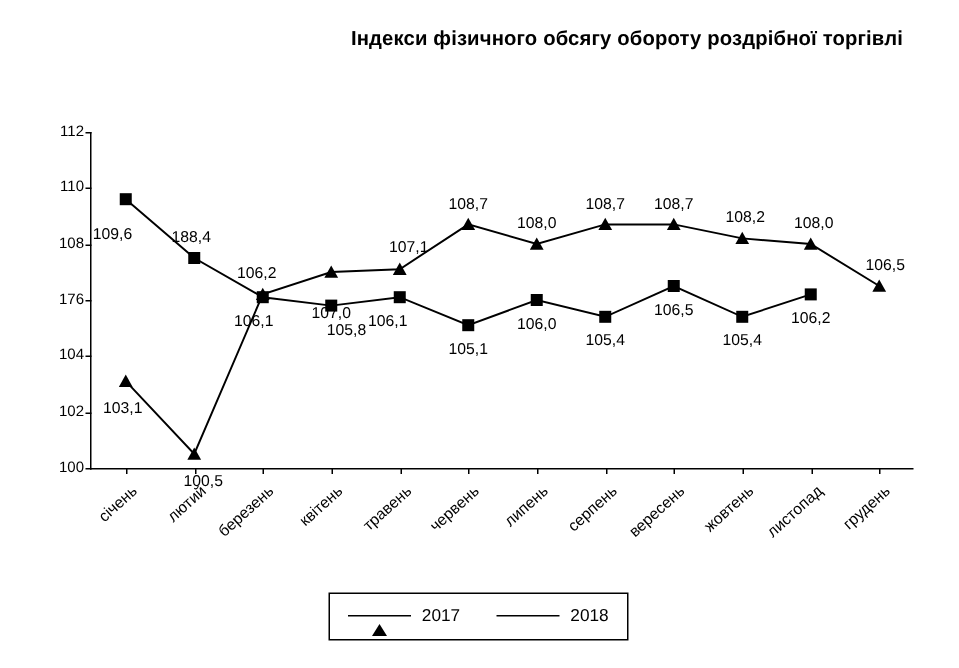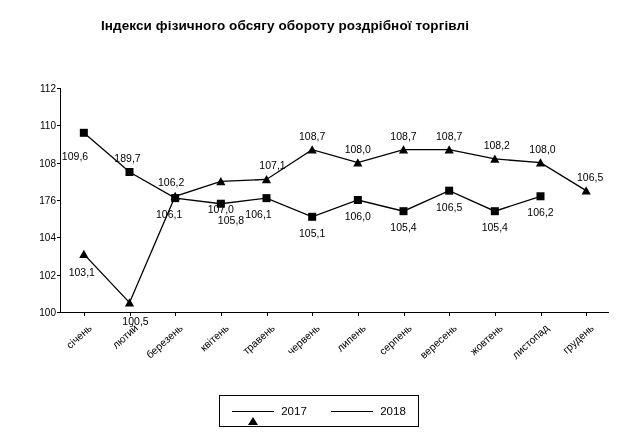--- a/index.html
+++ b/index.html
@@ -17,24 +17,25 @@
   #chart-root {
     position: relative;
     width: 639px;
     height: 445px;
   }
   .title {
     position: absolute;
     top: 18px;
     left: 0;
     width: 570px;
-    text-align: center;
+    text-align: right;
     font-size: 13.5px;
     font-weight: bold;
     letter-spacing: 0.1px;
+    padding-left: 32px;
   }
   .subtitle {
     position: absolute;
     top: 46px;
     left: 0;
     width: 639px;
     text-align: center;
     font-size: 12px;
     font-weight: normal;
   }
@@ -97,21 +98,20 @@
     width: 200px;
     height: 32px;
     border: 1px solid #000;
     box-sizing: border-box;
     display: flex;
     align-items: center;
     justify-content: space-around;
   }
   .legend-entry {
     display: flex;
-    align-items: center;
     gap: 7px;
     font-size: 11.5px;
   }
   .legend-line {
     position: relative;
     width: 42px;
     height: 10px;
   }
   .legend-line .lseg {
     position: absolute;
@@ -219,21 +219,21 @@
       <div class="pt-label" style="left: 159.833px; top: 79.3333px; margin-top: 42px;">107,0</div>
       <div class="pt-label" style="left: 211.5px; top: 77.4667px;">107,1</div>
       <div class="pt-label" style="left: 251.167px; top: 47.6px;">108,7</div>
       <div class="pt-label" style="left: 296.833px; top: 60.6667px;">108,0</div>
       <div class="pt-label" style="left: 342.5px; top: 47.6px;">108,7</div>
       <div class="pt-label" style="left: 388.167px; top: 47.6px;">108,7</div>
       <div class="pt-label" style="left: 435.833px; top: 56.9333px;">108,2</div>
       <div class="pt-label" style="left: 481.5px; top: 60.6667px;">108,0</div>
       <div class="pt-label" style="left: 529.167px; top: 88.6667px;">106,5</div>
       <div class="pt-label" style="left: 14px; top: 30.8px; margin-top: 37px;">109,6</div>
-      <div class="pt-label" style="left: 66.5px; top: 70px;">189,7</div>
+      <div class="pt-label" style="left: 66.5px; top: 70px;">188,4</div>
       <div class="pt-label" style="left: 108.167px; top: 126.133px;">106,1</div>
       <div class="pt-label" style="left: 170px; top: 131.733px;">105,8</div>
       <div class="pt-label" style="left: 197.5px; top: 126.133px;">106,1</div>
       <div class="pt-label" style="left: 251.167px; top: 144.8px;">105,1</div>
       <div class="pt-label" style="left: 296.833px; top: 128px;">106,0</div>
       <div class="pt-label" style="left: 342.5px; top: 139.2px;">105,4</div>
       <div class="pt-label" style="left: 388.167px; top: 118.667px;">106,5</div>
       <div class="pt-label" style="left: 433.833px; top: 139.2px;">105,4</div>
       <div class="pt-label" style="left: 479.5px; top: 124.267px;">106,2</div>
     </div>

